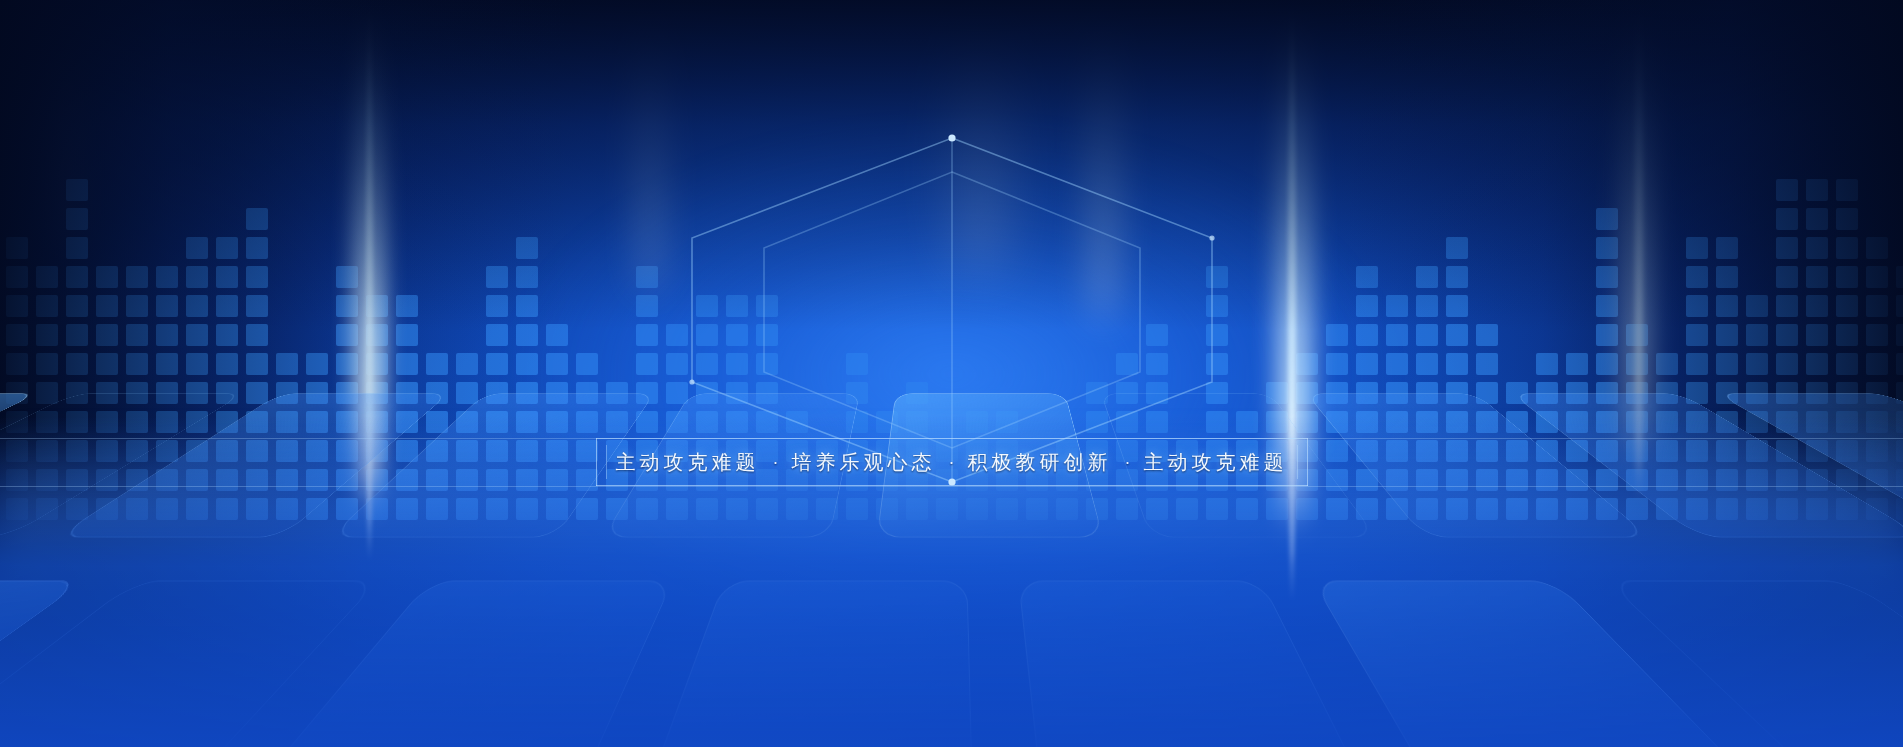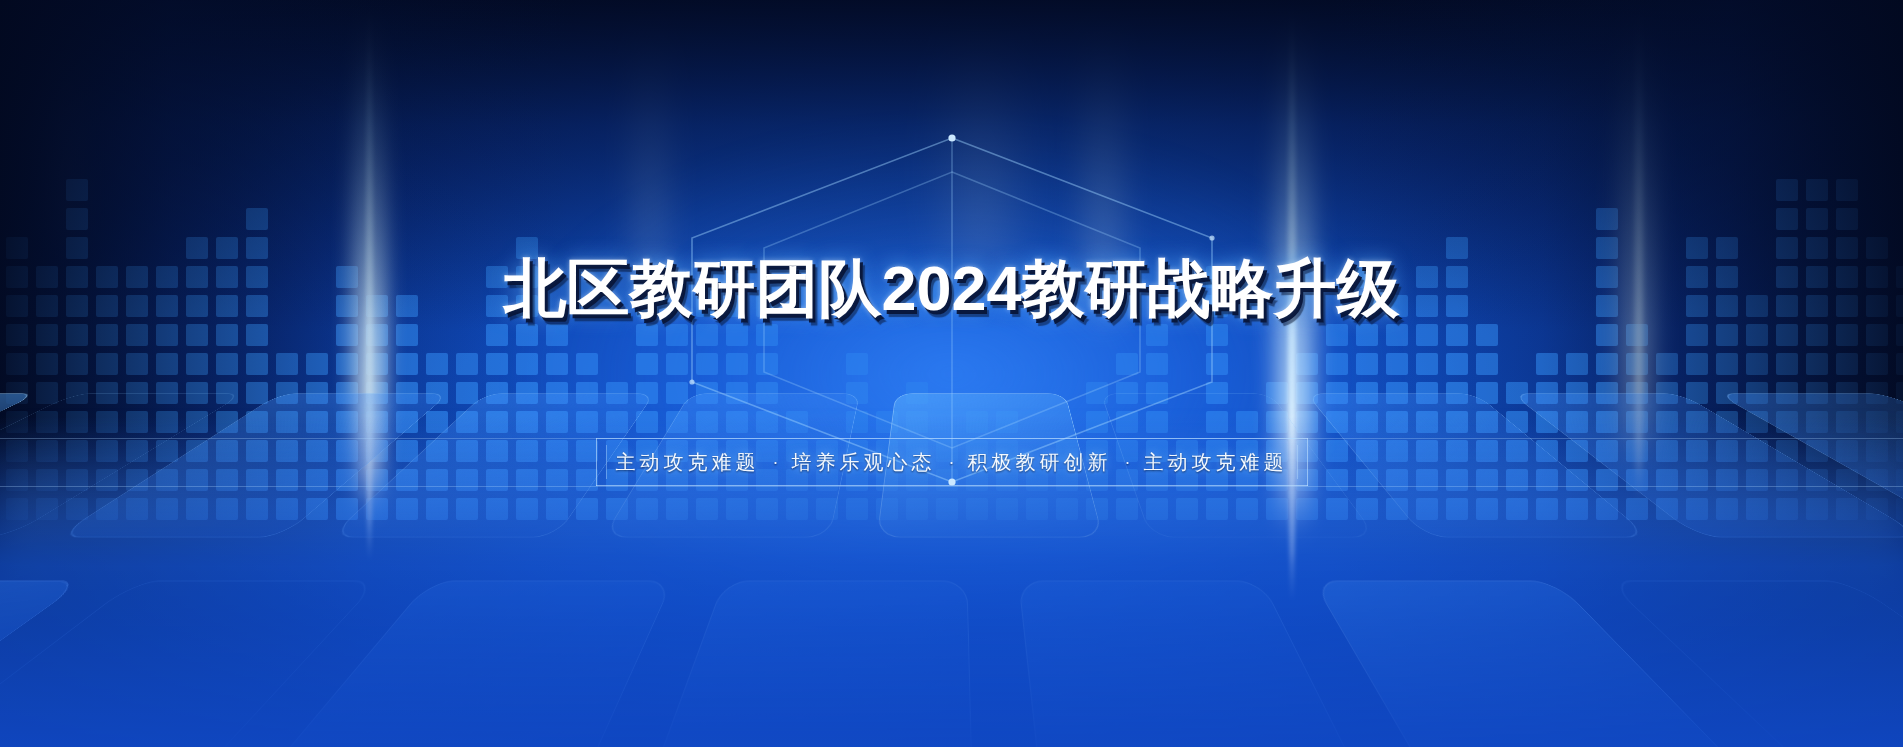--- a/index.html
+++ b/index.html
@@ -813,21 +813,20 @@
         <circle cx="280" cy="362" r="3.6"></circle>
         <circle cx="540" cy="118" r="2.6" fill-opacity=".7"></circle>
         <circle cx="20" cy="262" r="2.6" fill-opacity=".7"></circle>
       </g>
     </svg>
   </div>
 
   <div class="content">
 
 
-    <div class="title-sub">北区教研团队2024教研战略升级</div>
 
     <div class="tagline-wrap">
       <div class="tag-frame">
         <span class="ln h t"></span>
         <span class="ln h b"></span>
         <span class="ln v l"></span>
         <span class="ln v r"></span>
         <span class="ln v l2"></span>
         <span class="ln v r2"></span>
       </div>

